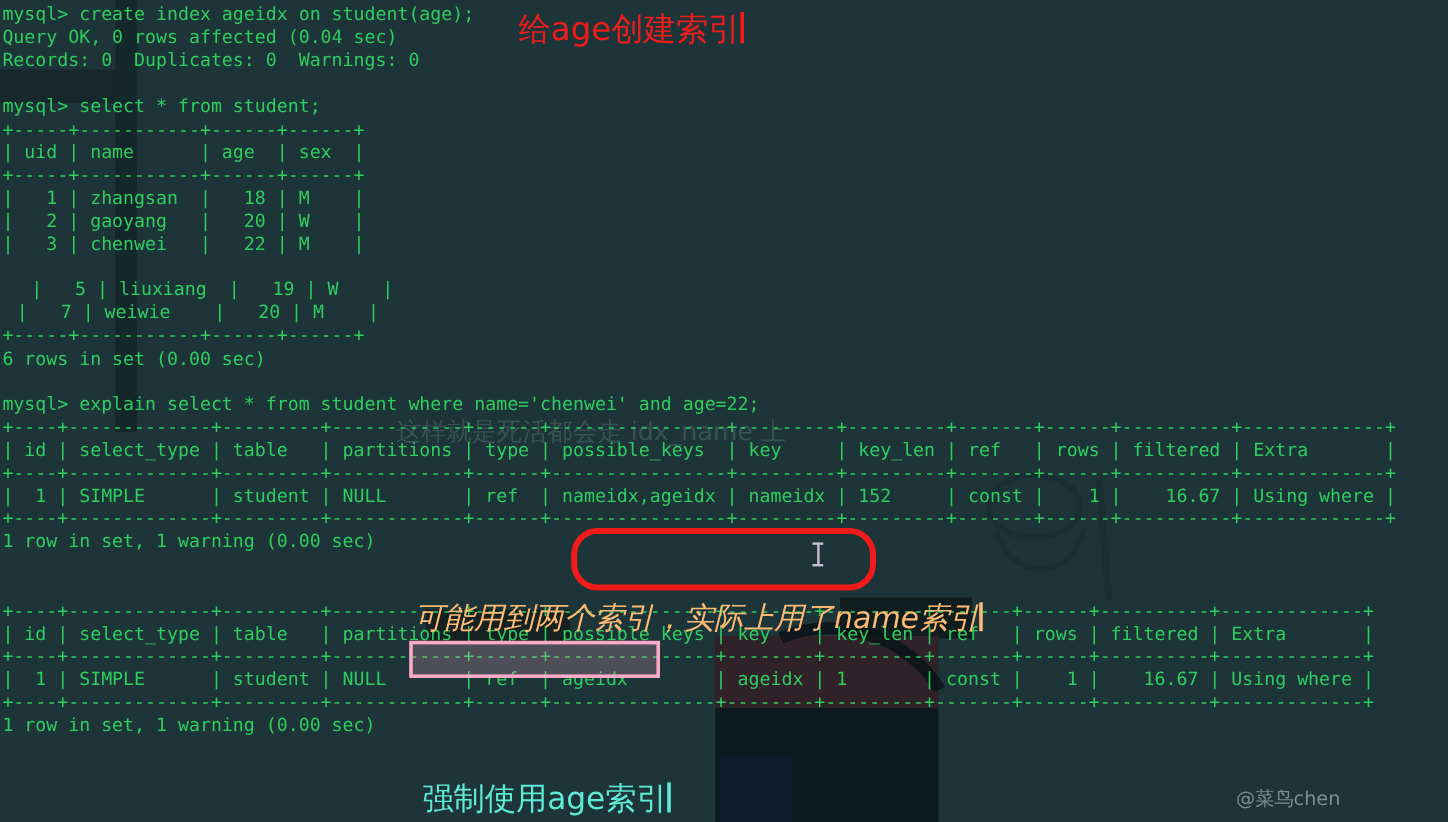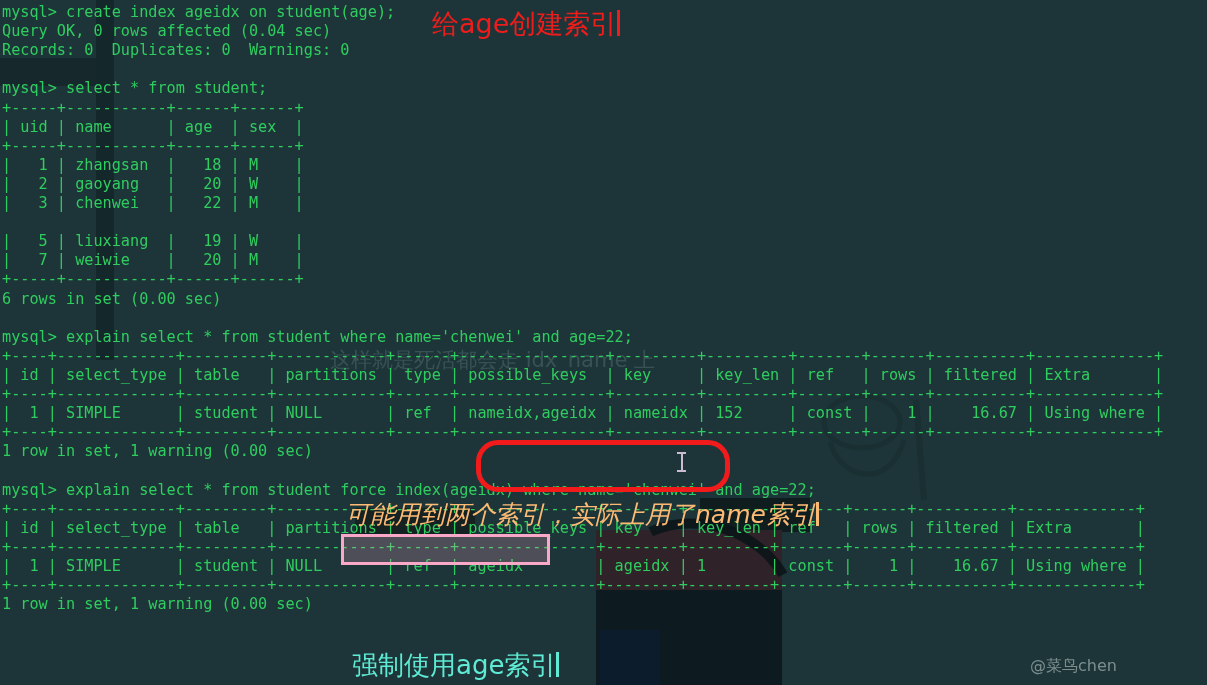--- a/index.html
+++ b/index.html
@@ -195,34 +195,33 @@
       <div class="line" style="top: 22.1px;">Query OK, 0 rows affected (0.04 sec)</div>
       <div class="line" style="top: 41.2px;">Records: 0  Duplicates: 0  Warnings: 0</div>
       <div class="line" style="top: 60.3px;"></div>
       <div class="line" style="top: 79.4px;">mysql&gt; select * from student;</div>
       <div class="line" style="top: 98.5px;">+-----+-----------+------+------+</div>
       <div class="line" style="top: 117.6px;">| uid | name      | age  | sex  |</div>
       <div class="line" style="top: 136.7px;">+-----+-----------+------+------+</div>
       <div class="line" style="top: 155.8px;">|   1 | zhangsan  |   18 | M    |</div>
       <div class="line" style="top: 174.9px;">|   2 | gaoyang   |   20 | W    |</div>
       <div class="line" style="top: 194px;">|   3 | chenwei   |   22 | M    |</div>
-      <div class="line" style="top: 232.2px;">|   5 | liuxiang  |   19 | W    |</div>
-      <div class="line" style="top: 251.3px;">|   7 | weiwie    |   20 | M    |</div>
+      <div class="line" style="top: 232.2px; margin-left: 24px;">|   5 | liuxiang  |   19 | W    |</div>
+      <div class="line" style="top: 251.3px; margin-left: 12px;">|   7 | weiwie    |   20 | M    |</div>
       <div class="line" style="top: 270.4px;">+-----+-----------+------+------+</div>
       <div class="line" style="top: 289.5px;">6 rows in set (0.00 sec)</div>
       <div class="line" style="top: 308.6px;"></div>
       <div class="line" style="top: 327.7px;">mysql&gt; explain select * from student where name='chenwei' and age=22;</div>
       <div class="line" style="top: 346.8px;">+----+-------------+---------+------------+------+----------------+---------+---------+-------+------+----------+-------------+</div>
       <div class="line" style="top: 365.9px;">| id | select_type | table   | partitions | type | possible_keys  | key     | key_len | ref   | rows | filtered | Extra       |</div>
       <div class="line" style="top: 385px;">+----+-------------+---------+------------+------+----------------+---------+---------+-------+------+----------+-------------+</div>
       <div class="line" style="top: 404.1px;">|  1 | SIMPLE      | student | NULL       | ref  | nameidx,ageidx | nameidx | 152     | const |    1 |    16.67 | Using where |</div>
       <div class="line" style="top: 423.2px;">+----+-------------+---------+------------+------+----------------+---------+---------+-------+------+----------+-------------+</div>
       <div class="line" style="top: 442.3px;">1 row in set, 1 warning (0.00 sec)</div>
       <div class="line" style="top: 461.4px;"></div>
-      <div class="line" style="top: 480.5px;">mysql&gt; explain select * from student force index(ageidx) where name='chenwei' and age=22;</div>
       <div class="line" style="top: 499.6px;">+----+-------------+---------+------------+------+---------------+--------+---------+-------+------+----------+-------------+</div>
       <div class="line" style="top: 518.7px;">| id | select_type | table   | partitions | type | possible_keys | key    | key_len | ref   | rows | filtered | Extra       |</div>
       <div class="line" style="top: 537.8px;">+----+-------------+---------+------------+------+---------------+--------+---------+-------+------+----------+-------------+</div>
       <div class="line" style="top: 556.9px;">|  1 | SIMPLE      | student | NULL       | ref  | ageidx        | ageidx | 1       | const |    1 |    16.67 | Using where |</div>
       <div class="line" style="top: 576px;">+----+-------------+---------+------------+------+---------------+--------+---------+-------+------+----------+-------------+</div>
       <div class="line" style="top: 595.1px;">1 row in set, 1 warning (0.00 sec)</div>
     </div>
 
   <div id="ellipse-keys"></div>
   <div id="box-force-index"></div>

